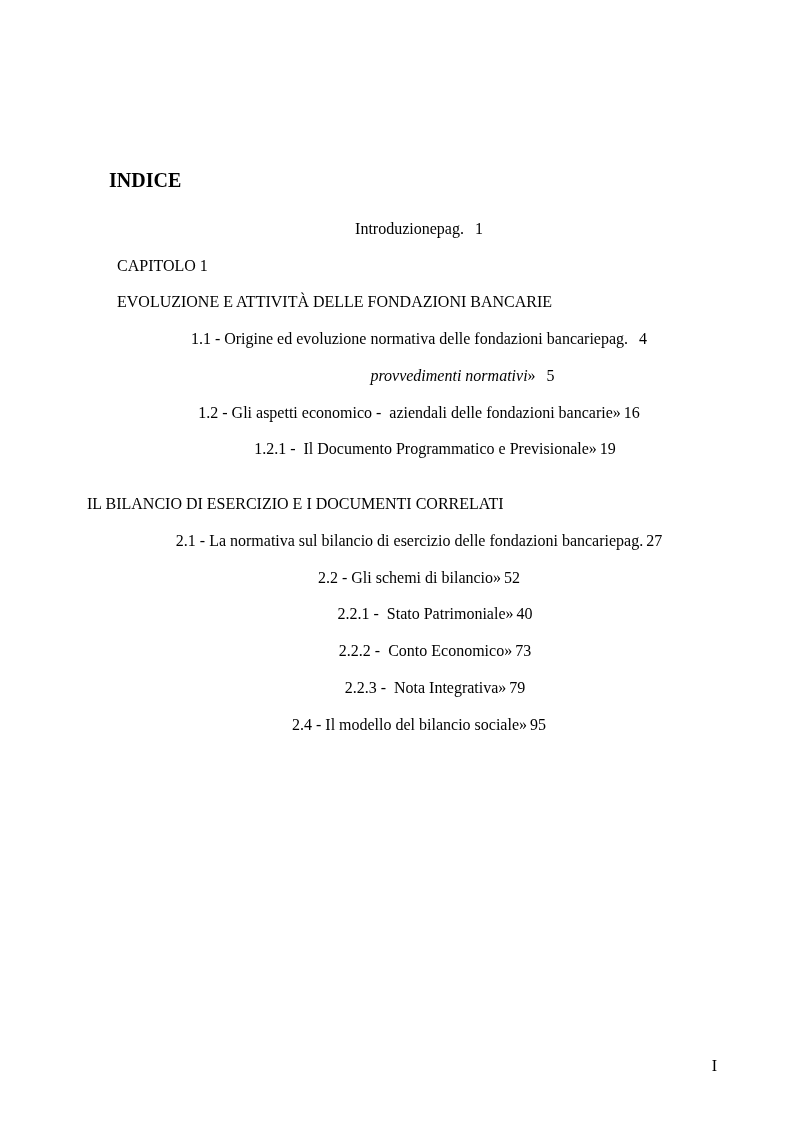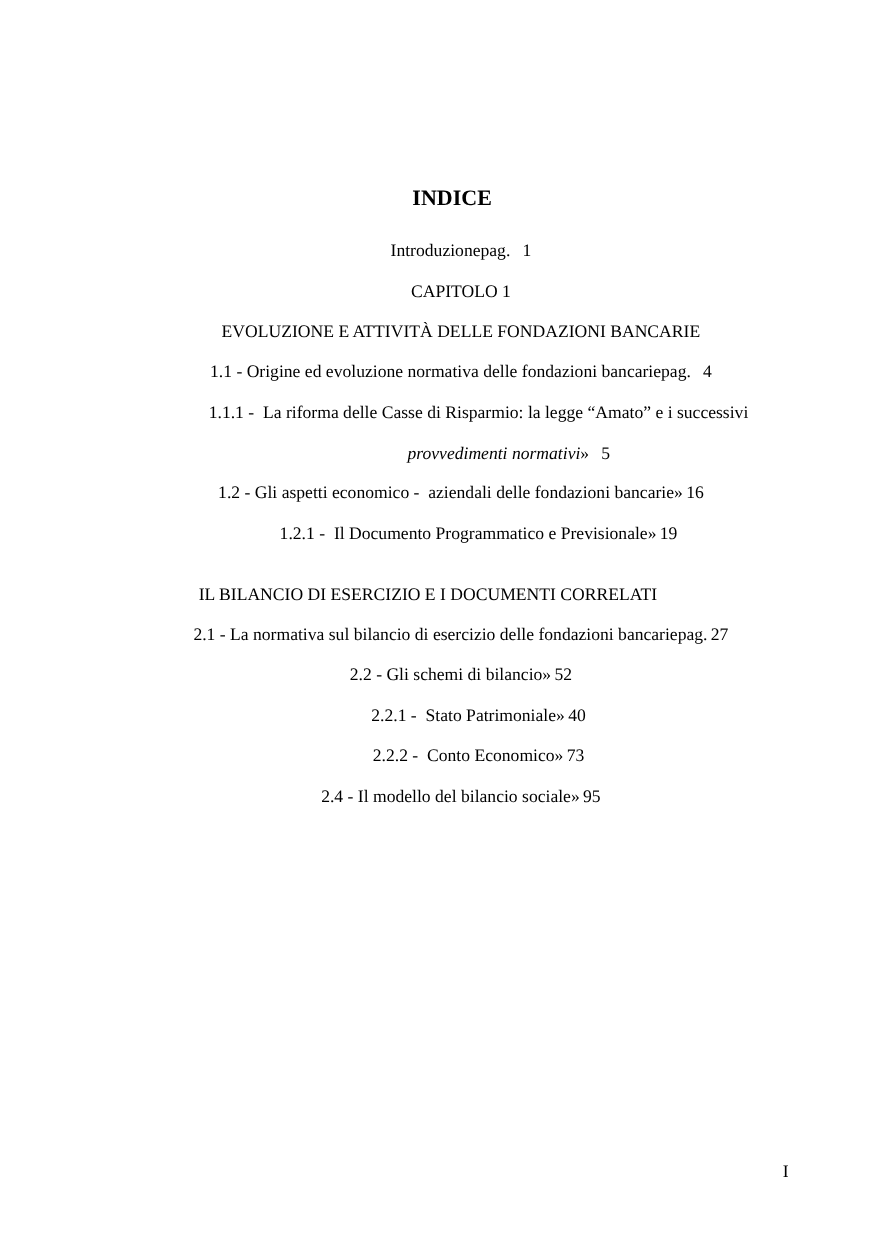--- a/index.html
+++ b/index.html
@@ -15,21 +15,21 @@
   .content {
     position: absolute;
     left: 113px;
     right: 76px;
     top: 0;
     padding-top: 162px;
     font-size: 16px;
     line-height: 36.75px;
   }
   .line { white-space: pre-wrap; }
-  .center { text-align: center; }
+  .center { text-align: left; }
   .bold { font-weight: normal; }
   .title {
     font-size: 20px;
     font-weight: bold;
     position: relative;
     left: -4px;
   }
   .intro-row { margin-top: 12px; }
   .ch1 .center { position: relative; left: 4px; }
   .ch2 { margin-top: 18px; }
@@ -72,23 +72,20 @@
 
     <div class="chapter ch1">
       <div class="line center bold">CAPITOLO 1</div>
       <div class="line center bold">EVOLUZIONE E ATTIVITÀ DELLE FONDAZIONI BANCARIE</div>
 
       <div class="line entry lvl1">
         <span class="lbl">1.1 - Origine ed evoluzione normativa delle fondazioni bancarie</span>
         <span class="ref"><span>pag.</span><span class="num">4</span></span>
       </div>
 
-      <div class="line entry lvl2">
-        <span class="lbl">1.1.1 -  La riforma delle Casse di Risparmio: la legge “Amato” e i successivi</span>
-      </div>
 
       <div class="line entry cont">
         <span class="lbl">provvedimenti normativi</span>
         <span class="ref"><span>»</span><span class="num">5</span></span>
       </div>
 
 
       <div class="line entry lvl1">
         <span class="lbl">1.2 - Gli aspetti economico -  aziendali delle fondazioni bancarie</span>
         <span class="ref"><span>»</span><span class="num">16</span></span>
@@ -116,20 +113,24 @@
       <div class="line entry lvl2">
         <span class="lbl">2.2.1 -  Stato Patrimoniale</span>
         <span class="ref"><span>»</span><span class="num">40</span></span>
       </div>
 
       <div class="line entry lvl2">
         <span class="lbl">2.2.2 -  Conto Economico</span>
         <span class="ref"><span>»</span><span class="num">73</span></span>
       </div>
 
+      <div class="line entry lvl2">
+        <span class="lbl">2.2.3 -  Nota Integrativa</span>
+        <span class="ref"><span>»</span><span class="num">79</span></span>
+      </div>
 
 
       <div class="line entry lvl1">
         <span class="lbl">2.4 - Il modello del bilancio sociale</span>
         <span class="ref"><span>»</span><span class="num">95</span></span>
       </div>
     </div>
 
   </div>
 

